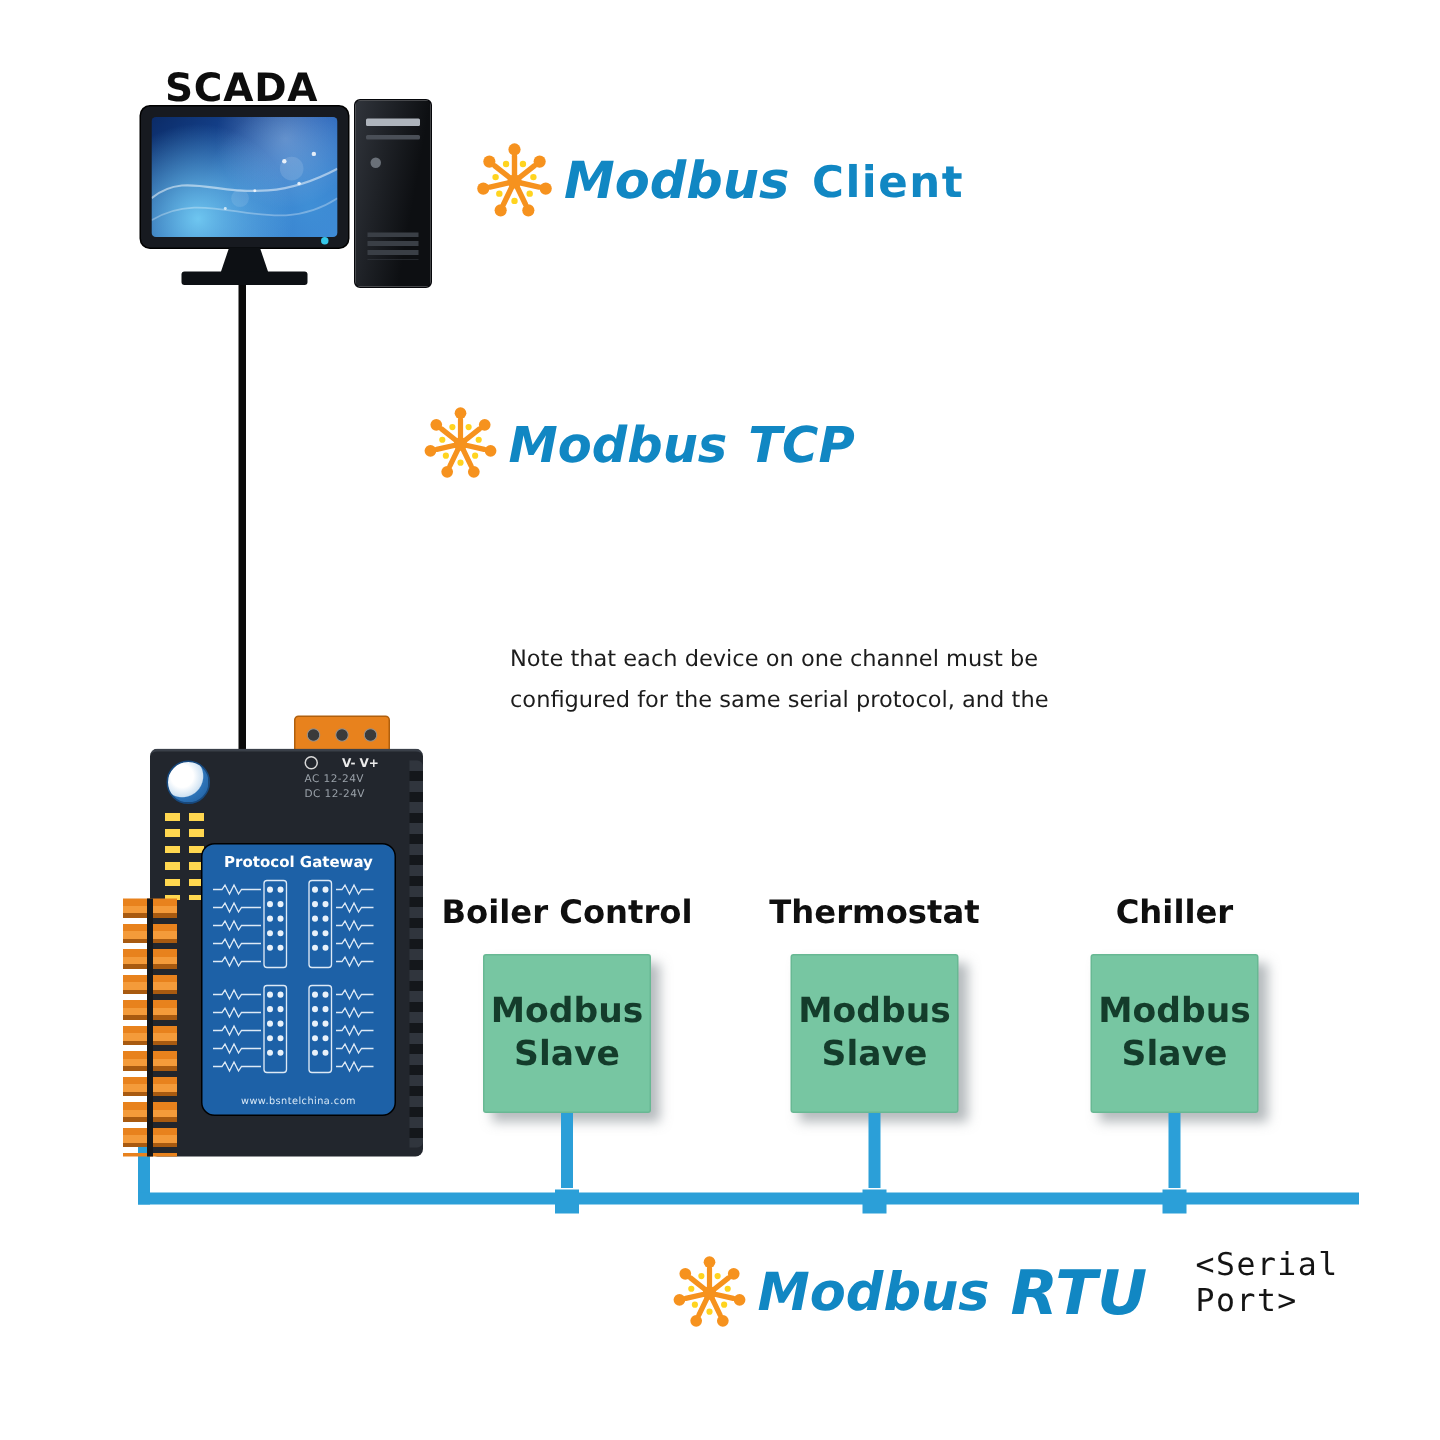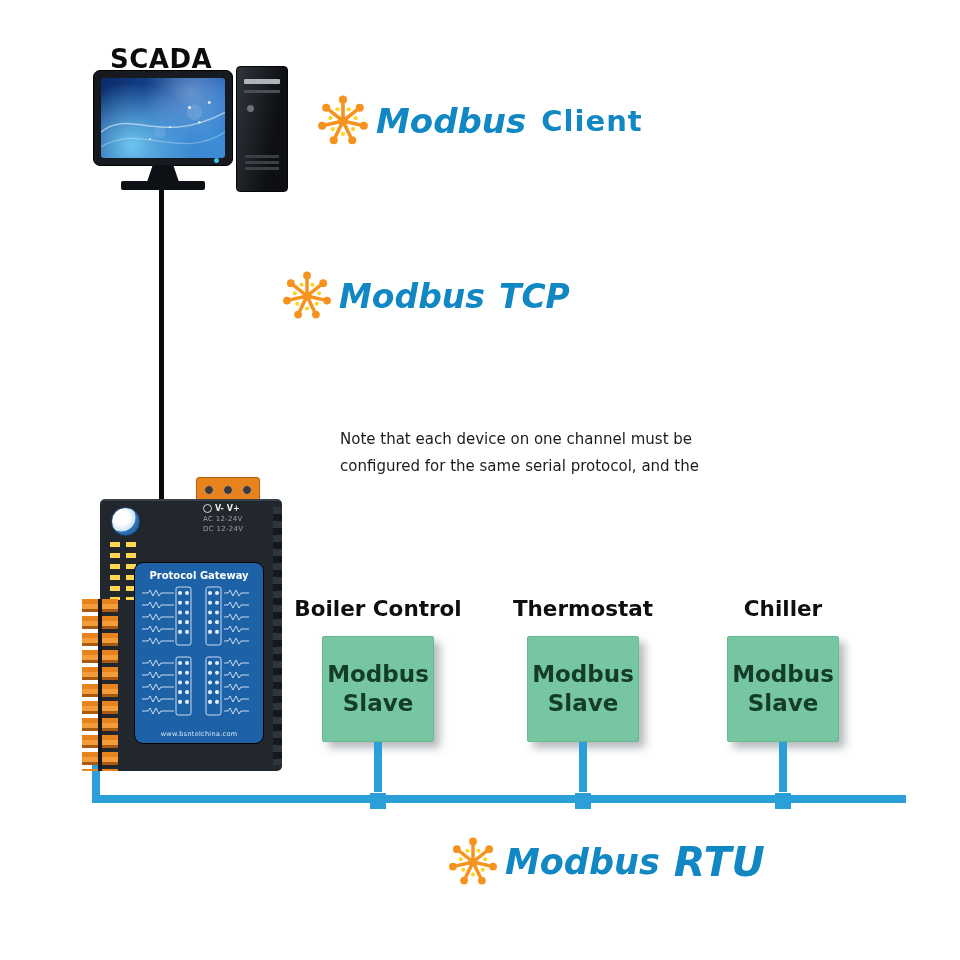--- a/index.html
+++ b/index.html
@@ -57,21 +57,21 @@
     background-image:
       radial-gradient(circle at 12px 12px,#3a3a3a 3.5px,#8d8d8d 4px,transparent 4.8px),
       radial-gradient(circle at 31px 12px,#3a3a3a 3.5px,#8d8d8d 4px,transparent 4.8px),
       radial-gradient(circle at 50px 12px,#3a3a3a 3.5px,#8d8d8d 4px,transparent 4.8px);}
   .gw-body{left:100px;top:499px;width:182px;height:272px;background:#22262d;border-radius:5px;border-top:2px solid #3a4049;box-sizing:border-box;z-index:2;}
   .gw-body::after{content:"";position:absolute;right:0;top:6px;bottom:6px;width:9px;border-radius:0 4px 4px 0;
     background:repeating-linear-gradient(180deg,#30353d 0 7px,#14171b 7px 14px);}
   .gw-logo{left:111px;top:507px;width:27px;height:27px;border-radius:50%;z-index:3;border:1px solid #17497e;
     background:radial-gradient(circle at 35% 35%,#ffffff 30%,#cfe2f2 55%,#2e74b8 58%,#1d5a9a 100%);}
   .gw-power{left:203px;top:504px;z-index:3;}
-  .gw-vrow{display:flex;align-items:center;gap:3px;color:#ececec;font-size:8px;font-weight:600;}
+  .gw-vrow{display:flex;align-items:center;gap:16px;color:#ececec;font-size:8px;font-weight:600;}
   .gw-gnd{width:7px;height:7px;border:1px solid #d8d8d8;border-radius:50%;}
   .gw-ac,.gw-dc{font-size:7px;color:#9aa1a9;margin-top:2px;letter-spacing:.3px;}
   .gw-leds{left:110px;top:542px;width:26px;height:58px;z-index:3;
     background-image:
       repeating-linear-gradient(90deg,rgba(0,0,0,0) 0 10px,#22262d 10px 16px),
       repeating-linear-gradient(180deg,#ffd750 0 5px,rgba(0,0,0,0) 5px 11px);}
   .gw-panel{left:134px;top:562px;width:130px;height:182px;background:#1d61a7;border:1px solid #000000;border-radius:9px;z-index:3;
     display:flex;flex-direction:column;align-items:center;box-sizing:border-box;}
   .gw-title{margin-top:7px;font-size:10px;font-weight:700;color:#ffffff;white-space:nowrap;}
   .gw-site{margin-top:auto;margin-bottom:5px;font-size:6.5px;color:#d8e8f6;letter-spacing:.3px;}
@@ -302,14 +302,15 @@
         <circle cx="24" cy="35.5" r="1.9"></circle>
           <circle cx="15" cy="31.2" r="1.9"></circle>
           <circle cx="12.8" cy="21.4" r="1.9"></circle>
         <circle cx="19" cy="13.6" r="1.9"></circle>
       </g>
     </svg>
     <span class="brand">Modbus</span>
     <span class="suffix">RTU</span>
   </div>
 
+  <div class="abs serial-port">&lt;Serial Port&gt;</div>
 
 </div>
 
 </body></html>

